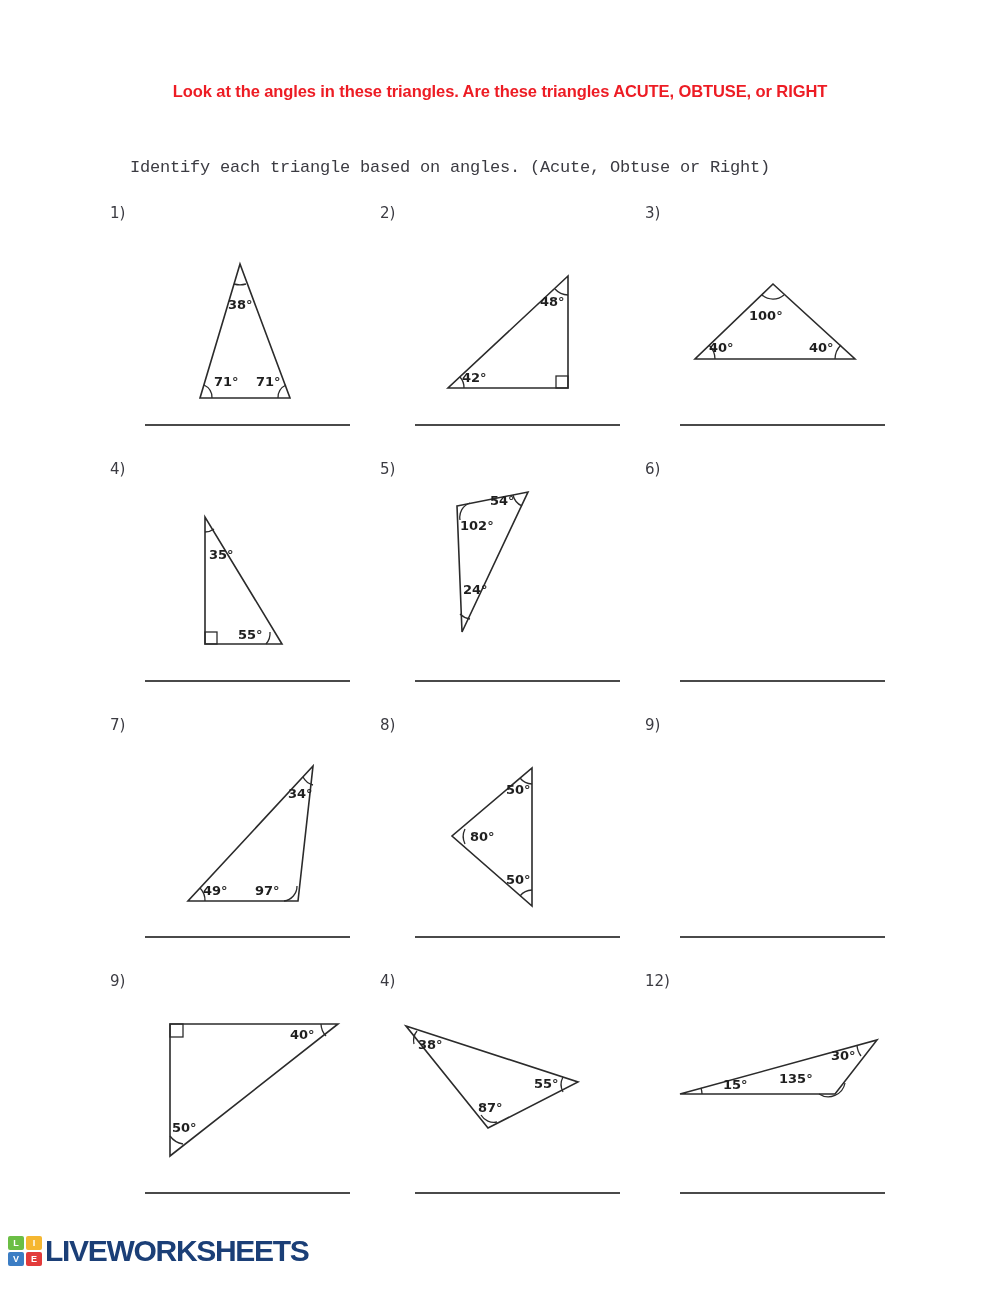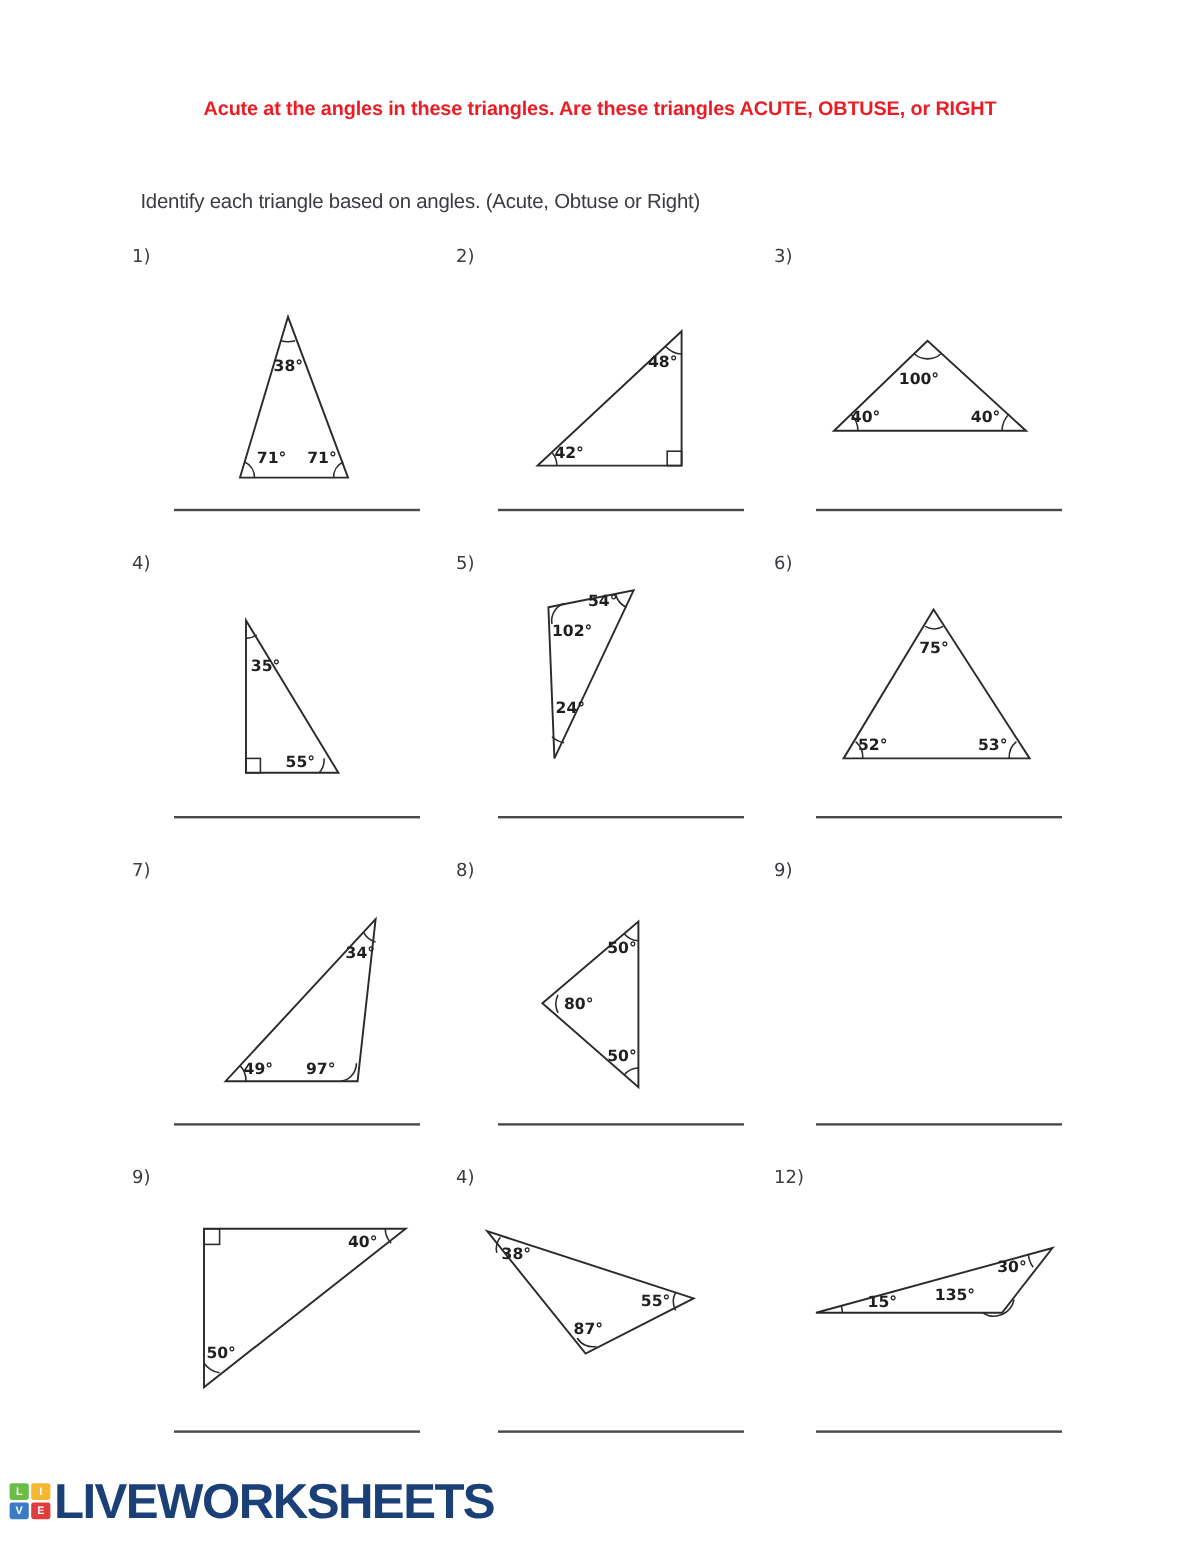--- a/index.html
+++ b/index.html
@@ -32,26 +32,26 @@
   .title-line {
     color: #ed1c24;
     font-weight: bold;
     font-size: 16.5px;
     line-height: 26px;
     letter-spacing: -0.1px;
   }
 
   .subtitle {
     position: absolute;
-    left: 117px;
+    left: 130px;
     top: 158px;
     font-size: 17px;
     color: #3b3b42;
     letter-spacing: -0.2px;
-    font-family: Liberation Sans, sans-serif;
+    font-family: Liberation Mono, monospace;
   }
 
   
   .grid {
     position: absolute;
     left: 0;
     top: 196px;
     width: 1000px;
   }
   .row {
@@ -147,32 +147,32 @@
     border-radius: 2px;
     color: #ffffff;
     font-size: 9px;
     font-weight: bold;
     font-family: "Liberation Sans", sans-serif;
     line-height: 1;
   }
   .logo-word {
     font-family: "Liberation Sans", sans-serif;
     font-weight: bold;
-    font-size: 41px;
+    font-size: 30px;
     letter-spacing: -1.3px;
     color: #1b3f77;
   }
 </style>
 </head>
 <body>
 
 <div id="page">
 
   <div class="title-block">
-    <div class="title-line" style="color: rgb(237, 28, 36);">Acute at the angles in these triangles. Are these triangles ACUTE, OBTUSE, or RIGHT</div>
+    <div class="title-line" style="color: rgb(237, 28, 36);">Look at the angles in these triangles. Are these triangles ACUTE, OBTUSE, or RIGHT</div>
   </div>
 
   <div class="subtitle">Identify each triangle based on angles. (Acute, Obtuse or Right)</div>
 
   <div class="grid">
 
     <div class="row">
 
       <div class="cell c0">
         <div class="qnum">1)</div>
@@ -250,31 +250,20 @@
             <text class="ang-label" x="80" y="58">102°</text>
             <text class="ang-label" x="110" y="33">54°</text>
             <text class="ang-label" x="83" y="122">24°</text>
           </svg>
         </div>
         <div class="answer-line"></div>
       </div>
 
       <div class="cell c2">
         <div class="qnum">6)</div>
-        <div class="fig">
-          <svg width="270" height="190" viewBox="0 0 270 190">
-            <path class="tri-edge" d="M 133 36 L 58 160 L 213 160 Z"></path>
-            <path class="arc" d="M 126 50 A 15 15 0 0 0 141 50"></path>
-            <path class="arc" d="M 74 160 A 17 17 0 0 0 68 146"></path>
-            <path class="arc" d="M 202 146 A 17 17 0 0 0 196 160"></path>
-            <text class="ang-label" x="121" y="72">75°</text>
-            <text class="ang-label" x="70" y="153">52°</text>
-            <text class="ang-label" x="170" y="153">53°</text>
-          </svg>
-        </div>
         <div class="answer-line"></div>
       </div>
     </div>
 
     <div class="row">
 
       <div class="cell c0">
         <div class="qnum">7)</div>
         <div class="fig">
           <svg width="270" height="190" viewBox="0 0 270 190">

